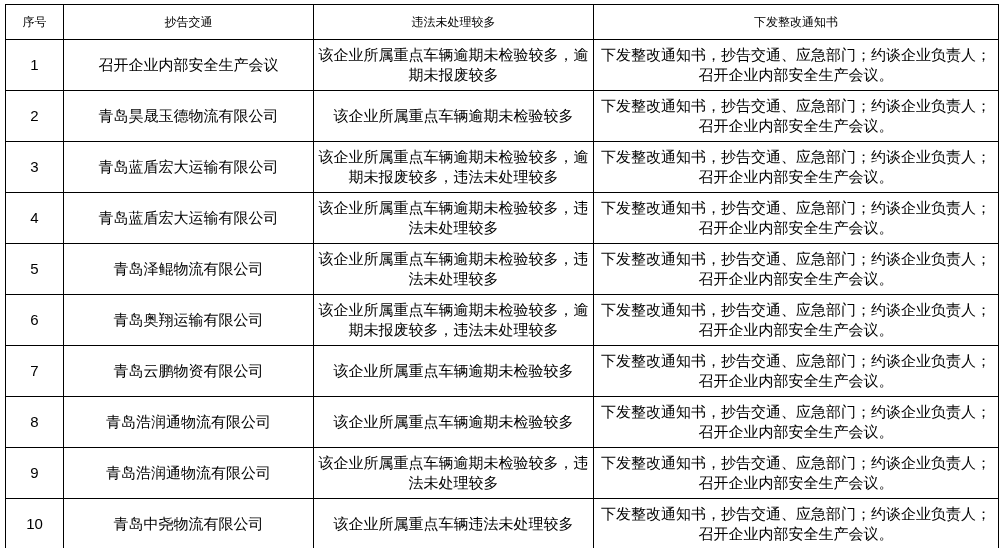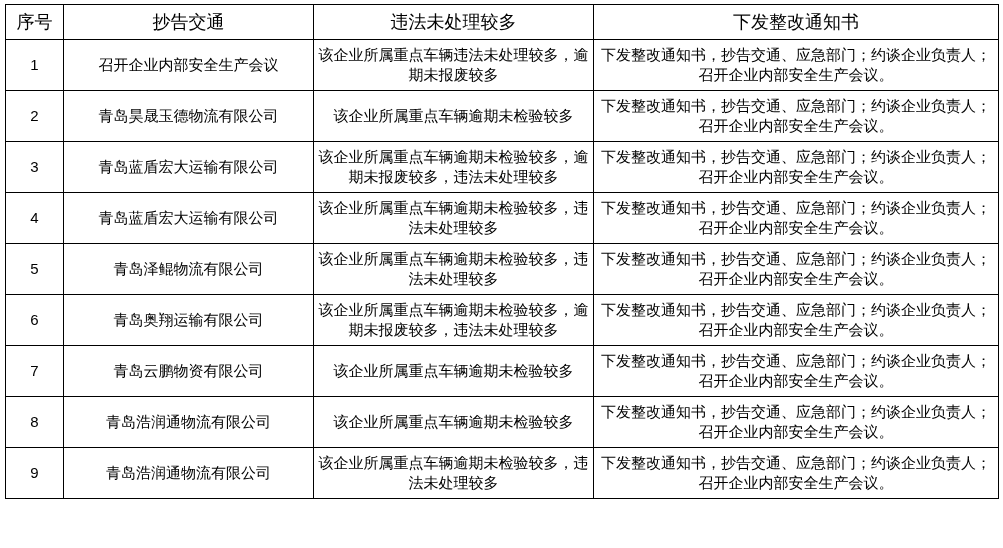--- a/index.html
+++ b/index.html
@@ -33,21 +33,21 @@
     border: 1px solid #000000;
     font-size: 15px;
     line-height: 1.35;
     text-align: center;
     vertical-align: middle;
     padding: 2px 2px;
     font-weight: normal;
   }
   table.risk-table thead th {
     height: 30px;
-    font-size: 18px;
+    font-size: 12px;
   }
   table.risk-table tbody td {
     height: 46px;
   }
   td.cell-index { font-size: 15px; }
   td.cell-name  { font-size: 15px; }
   td.cell-risk  { font-size: 15px; padding-left: 1px; padding-right: 1px; }
   td.cell-action{ font-size: 15px; padding-left: 2px; padding-right: 2px; }
 </style>
 </head>
@@ -66,21 +66,21 @@
         <th>序号</th>
         <th>抄告交通</th>
         <th>违法未处理较多</th>
         <th>下发整改通知书</th>
       </tr>
     </thead>
     <tbody>
       <tr>
         <td class="cell-index">1</td>
         <td class="cell-name">召开企业内部安全生产会议</td>
-        <td class="cell-risk">该企业所属重点车辆违法未处理较多，逾期未报废较多</td>
+        <td class="cell-risk">该企业所属重点车辆逾期未检验较多，逾期未报废较多</td>
         <td class="cell-action">下发整改通知书，抄告交通、应急部门；约谈企业负责人；召开企业内部安全生产会议。</td>
       </tr>
       <tr>
         <td class="cell-index">2</td>
         <td class="cell-name">青岛昊晟玉德物流有限公司</td>
         <td class="cell-risk">该企业所属重点车辆逾期未检验较多</td>
         <td class="cell-action">下发整改通知书，抄告交通、应急部门；约谈企业负责人；召开企业内部安全生产会议。</td>
       </tr>
       <tr>
         <td class="cell-index">3</td>
@@ -117,15 +117,21 @@
         <td class="cell-name">青岛浩润通物流有限公司</td>
         <td class="cell-risk">该企业所属重点车辆逾期未检验较多</td>
         <td class="cell-action">下发整改通知书，抄告交通、应急部门；约谈企业负责人；召开企业内部安全生产会议。</td>
       </tr>
       <tr>
         <td class="cell-index">9</td>
         <td class="cell-name">青岛浩润通物流有限公司</td>
         <td class="cell-risk">该企业所属重点车辆逾期未检验较多，违法未处理较多</td>
         <td class="cell-action">下发整改通知书，抄告交通、应急部门；约谈企业负责人；召开企业内部安全生产会议。</td>
       </tr>
+      <tr>
+        <td class="cell-index">10</td>
+        <td class="cell-name">青岛中尧物流有限公司</td>
+        <td class="cell-risk">该企业所属重点车辆违法未处理较多</td>
+        <td class="cell-action">下发整改通知书，抄告交通、应急部门；约谈企业负责人；召开企业内部安全生产会议。</td>
+      </tr>
     </tbody>
   </table>
 </div>
 
 </body></html>

